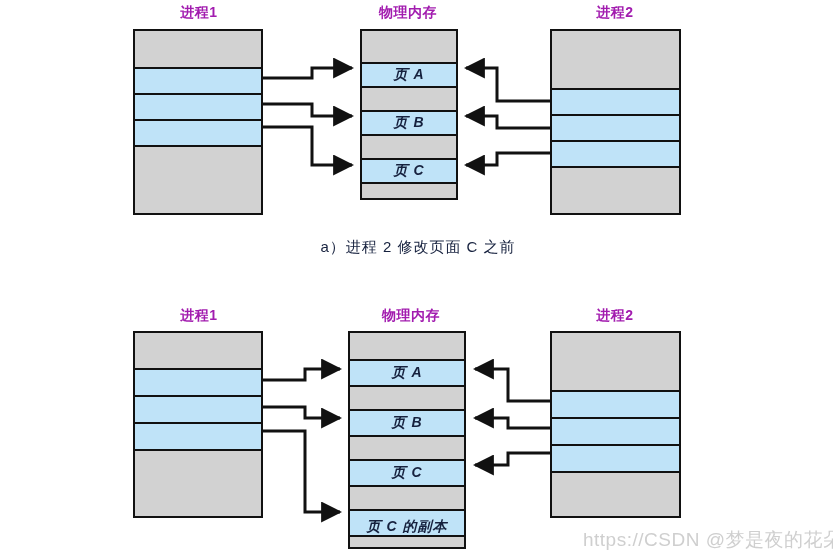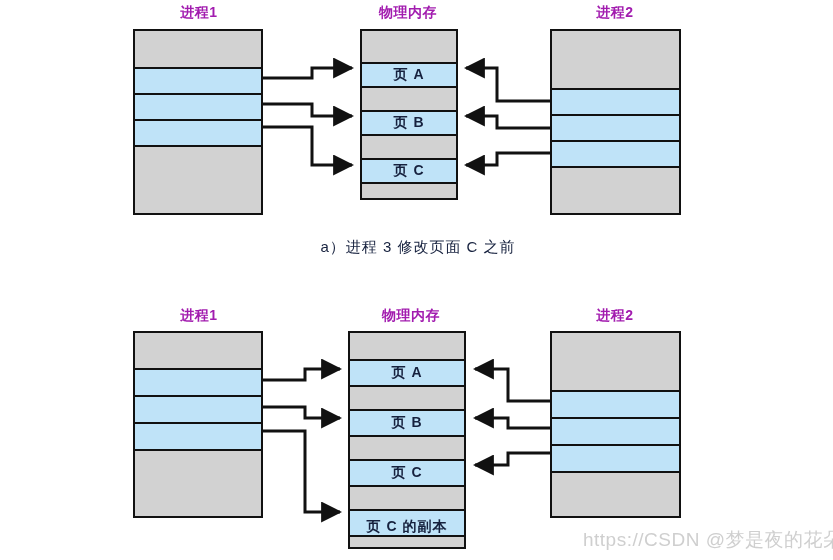--- a/index.html
+++ b/index.html
@@ -47,21 +47,21 @@
   }
   .row {
     position: absolute;
     left: 0;
     box-sizing: border-box;
     width: 100%;
     display: flex;
     align-items: center;
     justify-content: center;
   }
-  .row.blue { background: #bfe3f8; }
+  .row.blue { background: #bfe3f8; font-style: italic; }
   .row.gray { background: #d2d2d2; }
   .row.sep { border-top: 2px solid #111111; }
   .row-label {
     font-size: 14px;
     font-weight: 600;
     color: #16213e;
     letter-spacing: 1px;
     white-space: nowrap;
     pointer-events: none;
   }
@@ -136,21 +136,21 @@
       <span class="row-label"></span>
     </div>
   <div class="row blue sep" style="top:109px; height:26px;">
       <span class="row-label"></span>
     </div>
   <div class="row gray sep" style="top:135px; height:47px;">
       <span class="row-label"></span>
     </div>
 </div>
 
-<div class="caption" style="left:233px; top:238px; width:370px;">a）进程 3 修改页面 C 之前</div>
+<div class="caption" style="left:233px; top:238px; width:370px;">a）进程 2 修改页面 C 之前</div>
 
 <div class="col-title" style="left:135px; top:307px; width:128px;">进程1</div>
 <div class="col-title" style="left:356px; top:307px; width:110px;">物理内存</div>
 <div class="col-title" style="left:550px; top:307px; width:130px;">进程2</div>
 
 <div class="memblock" style="left:133px; top:331px; width:130px; height:187px;">
   <div class="row gray" style="top:0px;   height:35px;">
       <span class="row-label"></span>
     </div>
   <div class="row blue sep" style="top:35px;  height:27px;">

